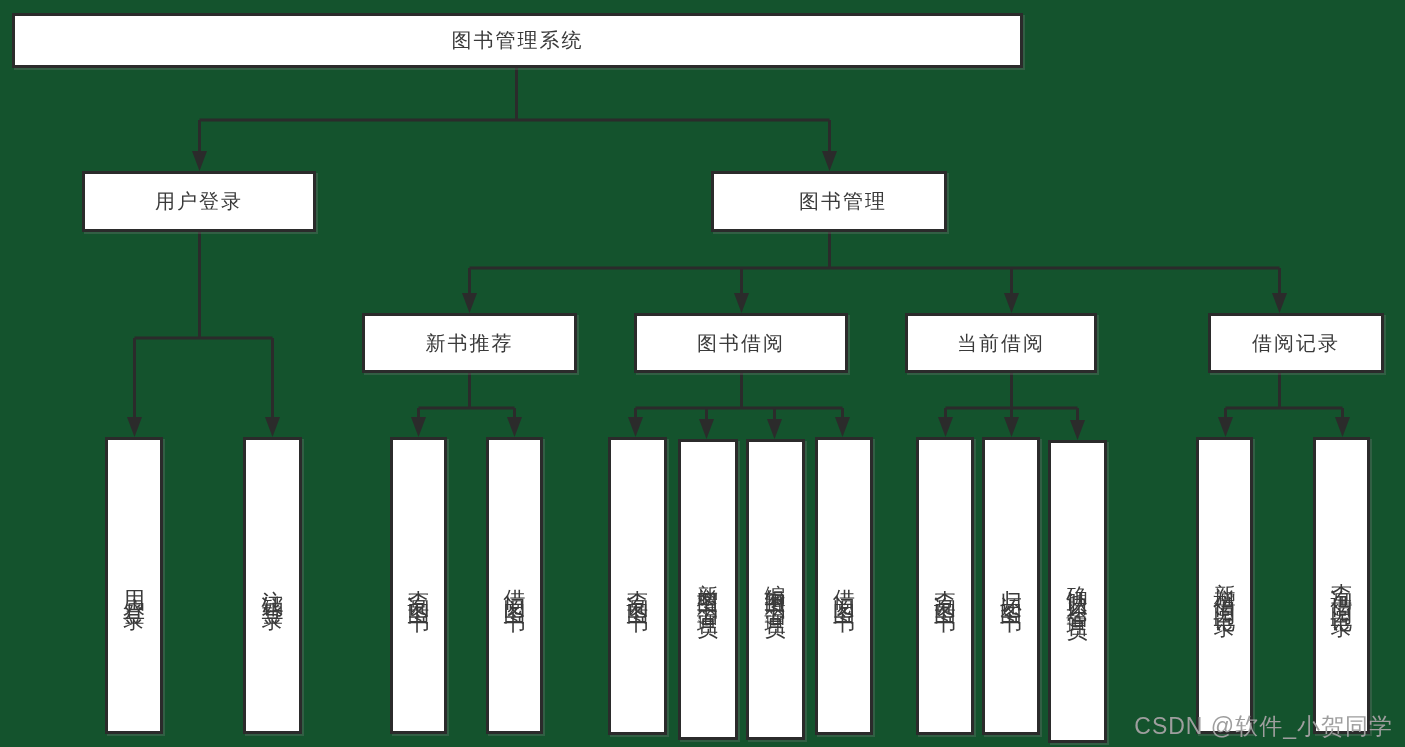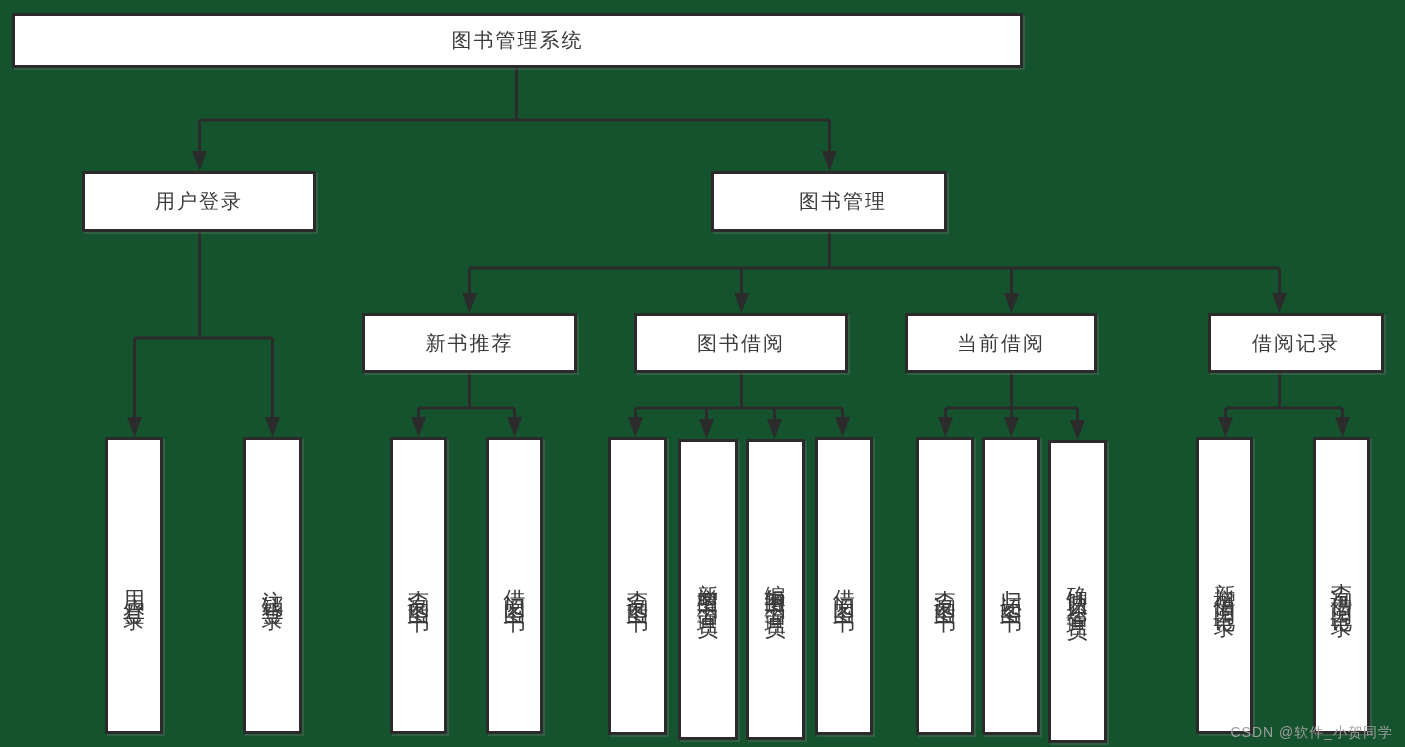--- a/index.html
+++ b/index.html
@@ -27,21 +27,21 @@
     writing-mode:vertical-rl;
     text-orientation:mixed;
     font-size:22px;letter-spacing:7px;
     line-height:1;
     text-align:center;
   }
   .vbox.tight{letter-spacing:5px;font-size:21px;}
   #watermark{
     position:absolute;
     right:12px;bottom:5px;
-    font-size:14px;
+    font-size:23px;
     color:#9e9e9e;
     letter-spacing:1px;
     white-space:nowrap;
   }
 </style>
 </head>
 <body>
 
 <div id="canvas">
 

